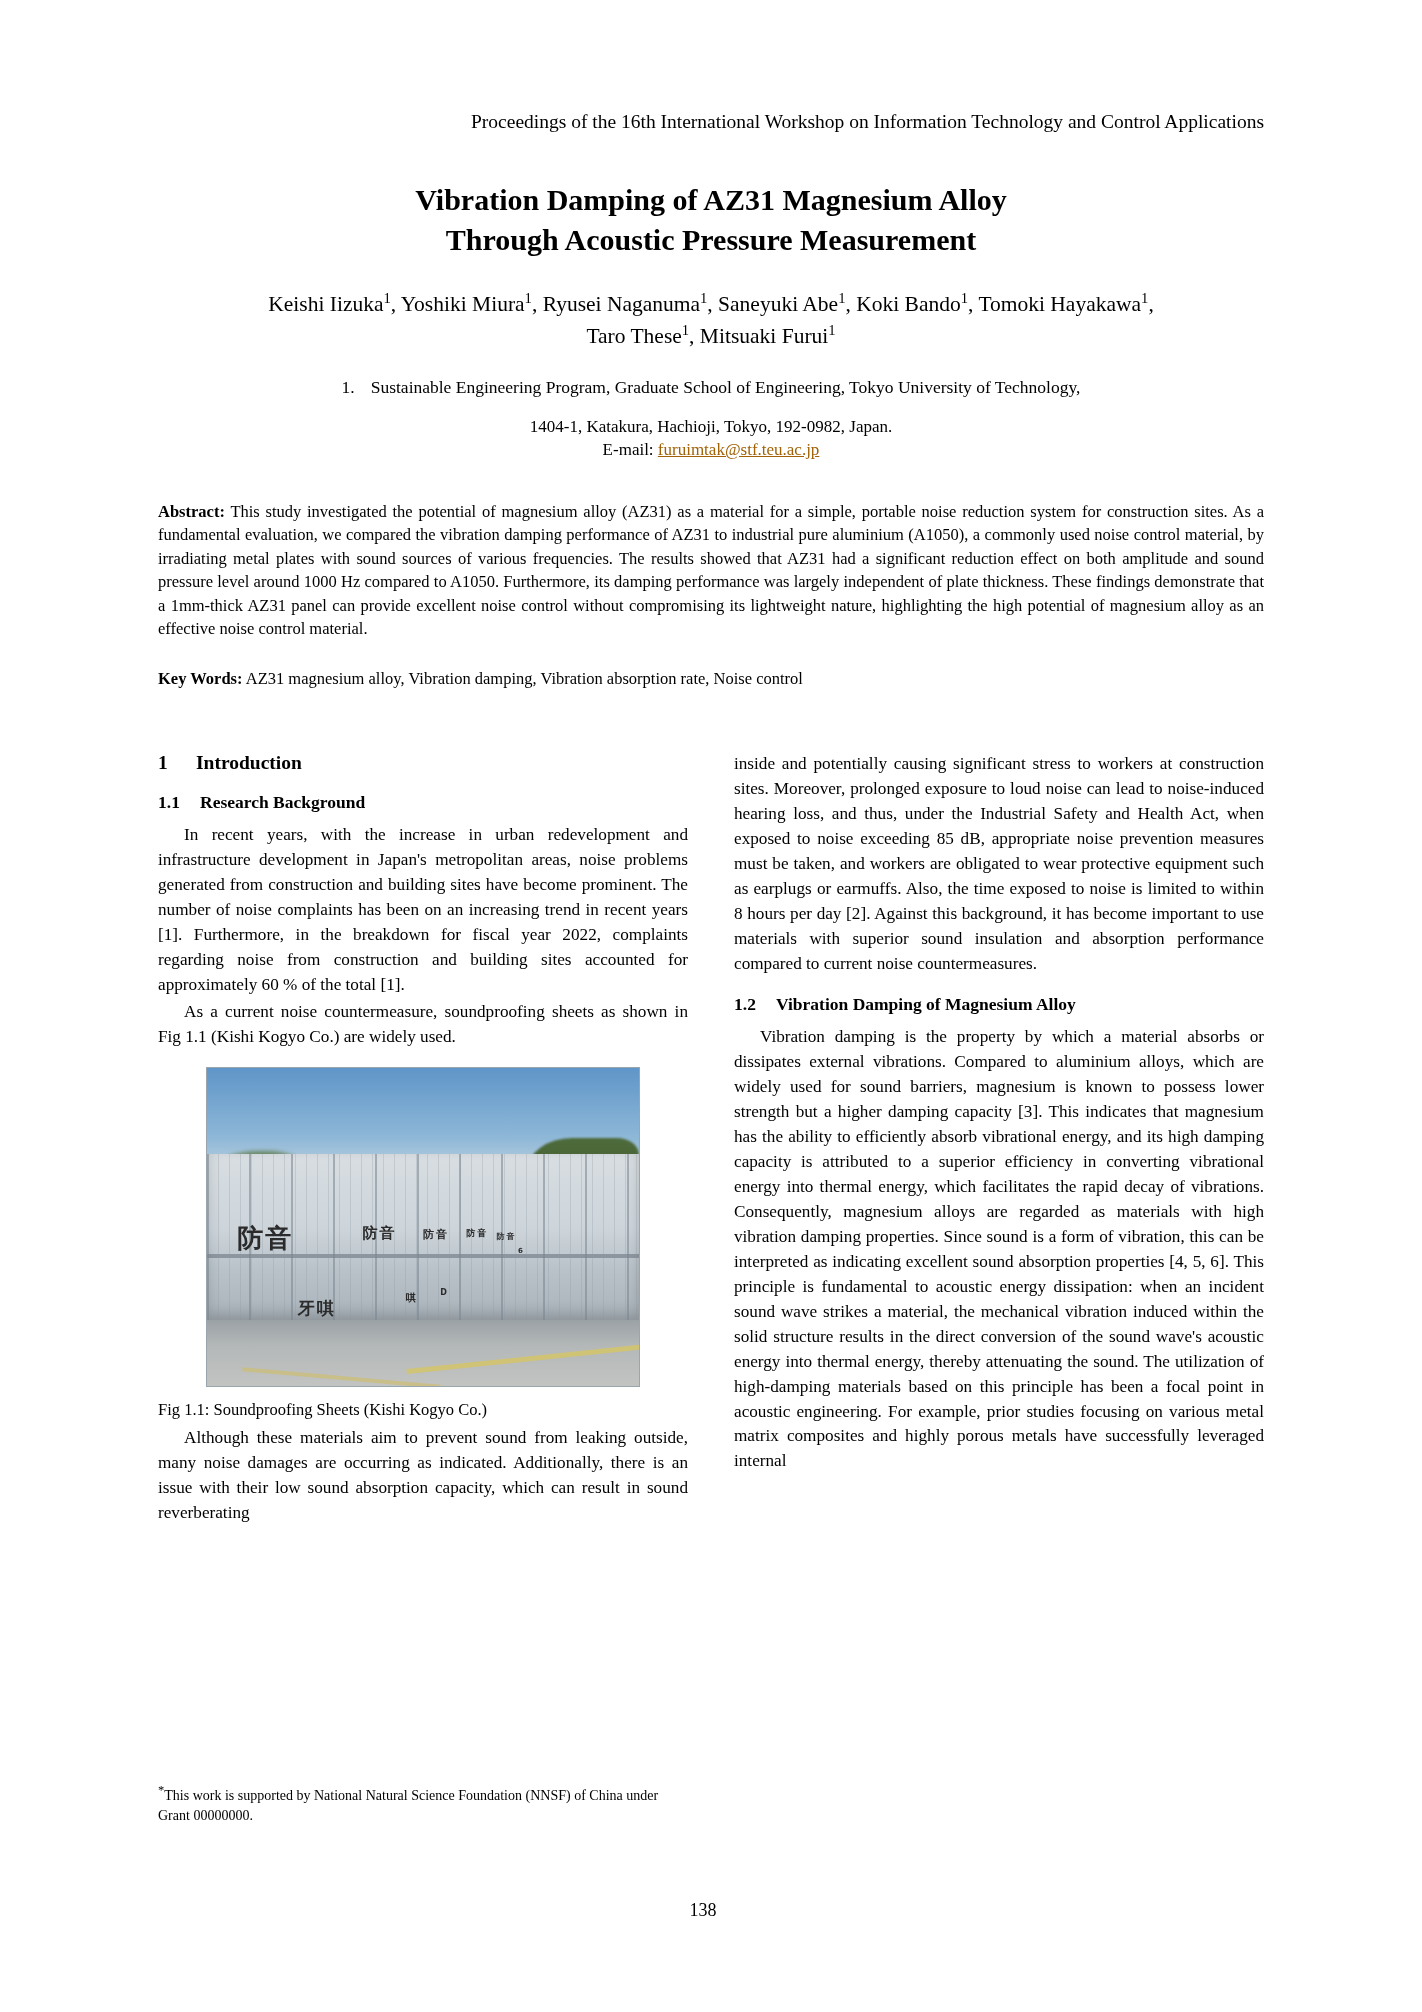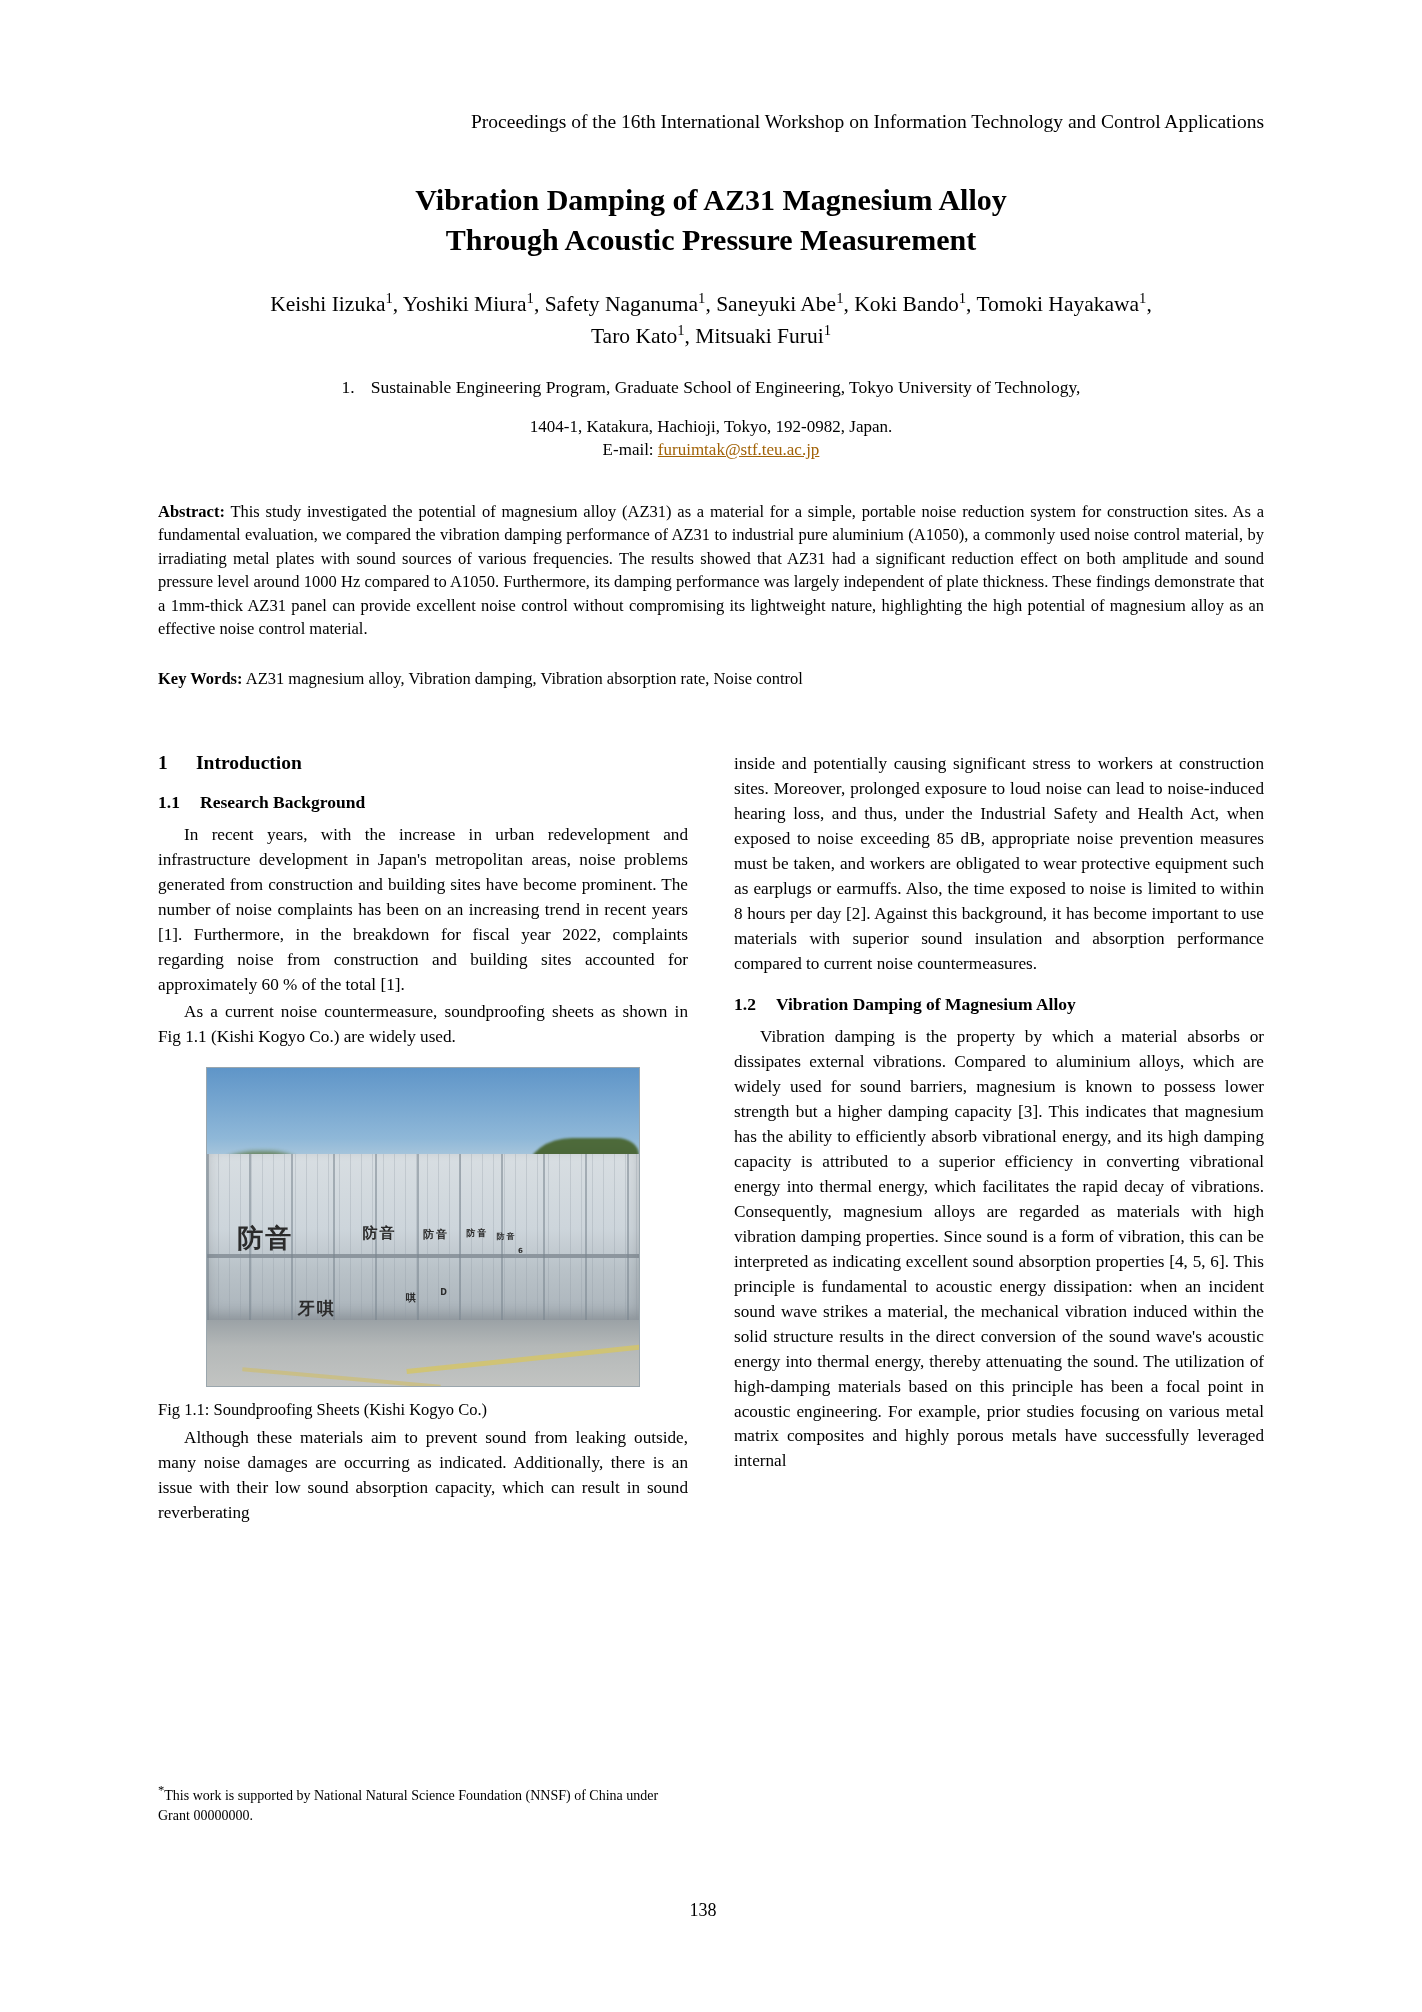--- a/index.html
+++ b/index.html
@@ -262,24 +262,24 @@
       <div>Proceedings of the 16th International Workshop on Information Technology and Control Applications</div>
     </div>
 
     <div class="title">
       <div>Vibration Damping of AZ31 Magnesium Alloy</div>
       <div>Through Acoustic Pressure Measurement</div>
     </div>
 
     <div class="authors">
       <div>
-        <span>Keishi Iizuka</span><sup>1</sup><span>, Yoshiki Miura</span><sup>1</sup><span>, Safety Naganuma</span><sup>1</sup><span>, Saneyuki Abe</span><sup>1</sup><span>, Koki Bando</span><sup>1</sup><span>, Tomoki Hayakawa</span><sup>1</sup><span>,</span>
+        <span>Keishi Iizuka</span><sup>1</sup><span>, Yoshiki Miura</span><sup>1</sup><span>, Ryusei Naganuma</span><sup>1</sup><span>, Saneyuki Abe</span><sup>1</sup><span>, Koki Bando</span><sup>1</sup><span>, Tomoki Hayakawa</span><sup>1</sup><span>,</span>
       </div>
       <div>
-        <span>Taro Kato</span><sup>1</sup><span>, Mitsuaki Furui</span><sup>1</sup>
+        <span>Taro These</span><sup>1</sup><span>, Mitsuaki Furui</span><sup>1</sup>
       </div>
     </div>
 
     <div class="affil">
       <span class="idx">1.</span><span>Sustainable Engineering Program, Graduate School of Engineering, Tokyo University of Technology,</span>
     </div>
     <div class="affil-2">1404-1, Katakura, Hachioji, Tokyo, 192-0982, Japan.</div>
     <div class="email">
       <span>E-mail: </span><span class="link">furuimtak@stf.teu.ac.jp</span>
     </div>

